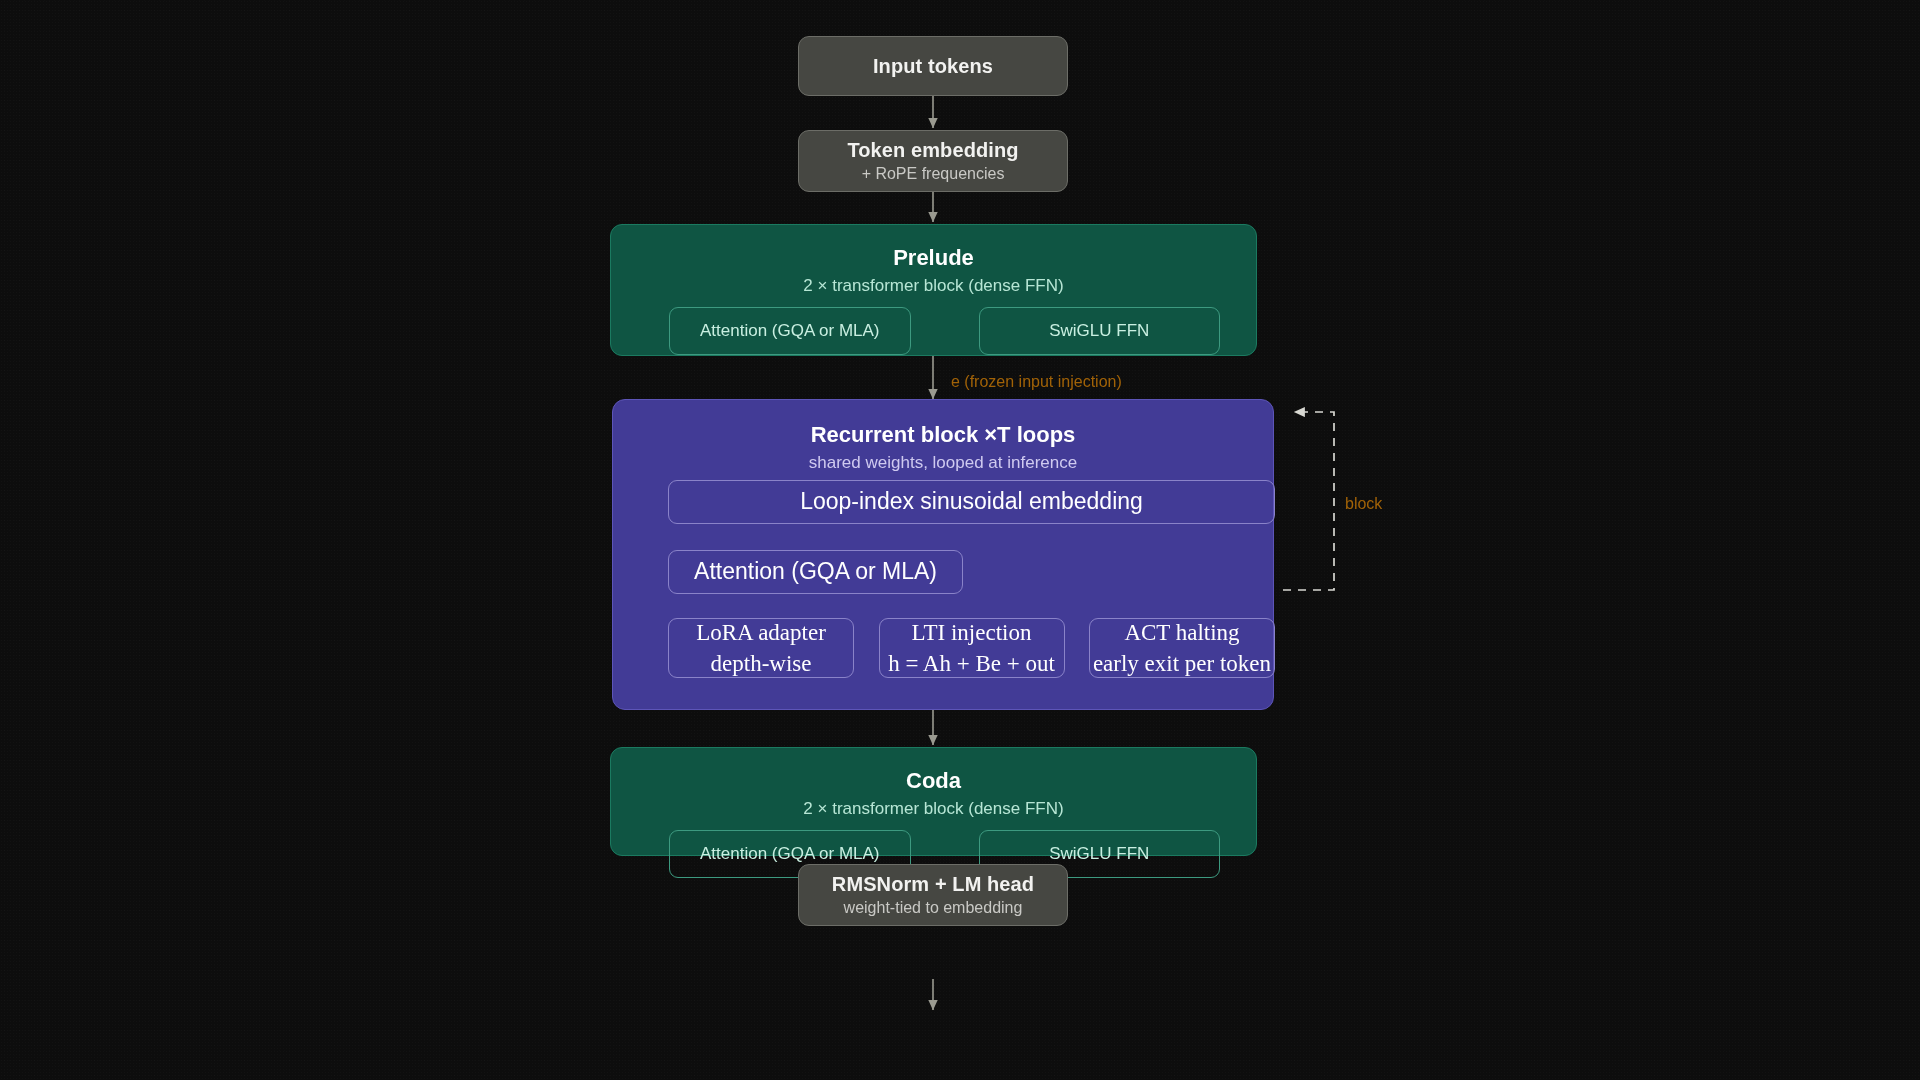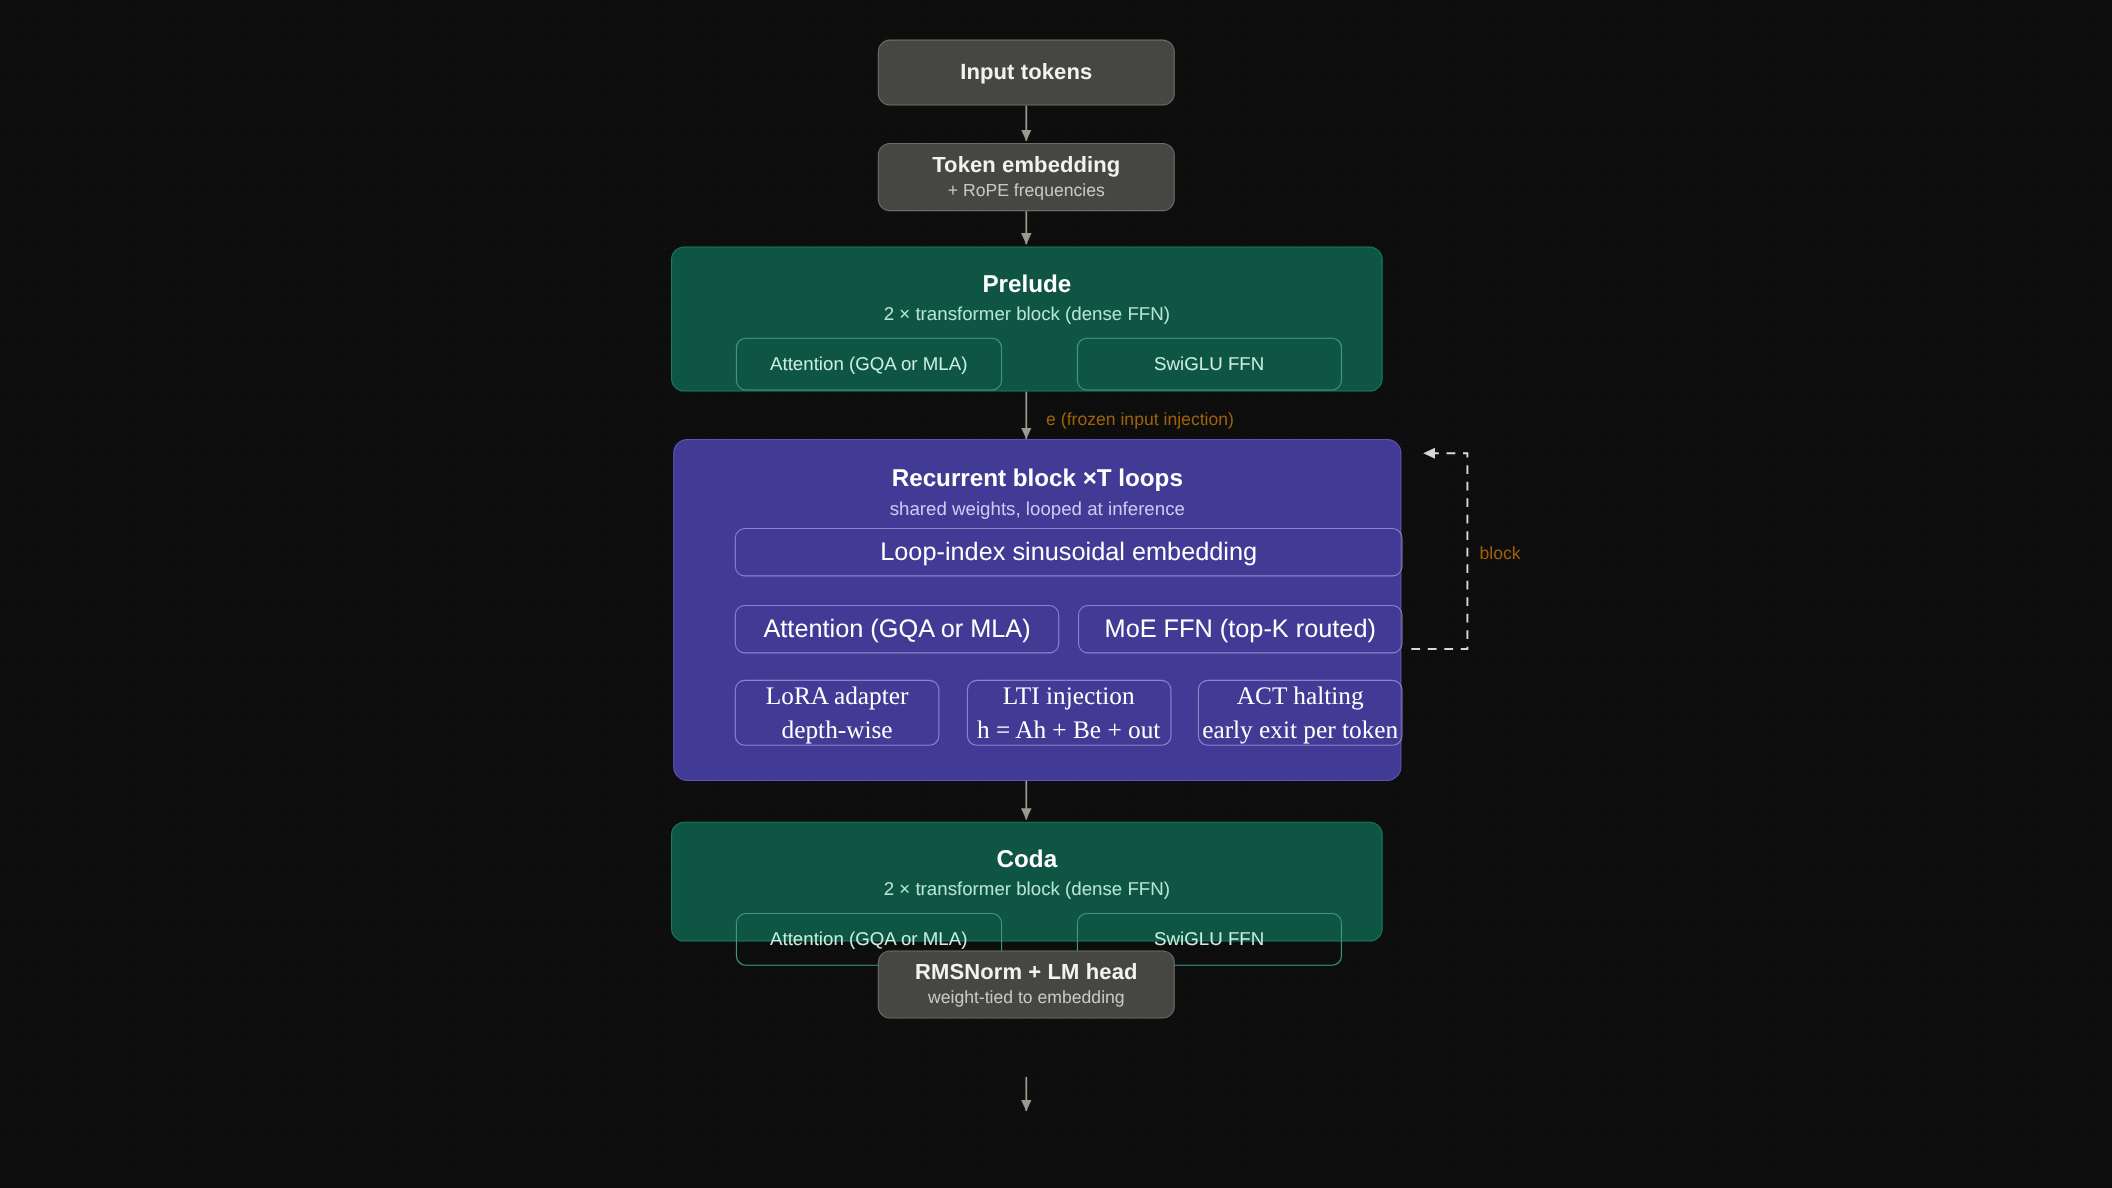--- a/index.html
+++ b/index.html
@@ -219,23 +219,20 @@
     <div class="subrow" style="left:35px; top:80px; width:627px;">
       <div class="chip chip-purple" style="width:627px; height:44px;">
         <span class="l1">Loop-index sinusoidal embedding</span>
       </div>
     </div>
 
     <div class="subrow" style="left:35px; top:150px; width:627px; justify-content:space-between;">
       <div class="chip chip-purple" style="width:295px; height:44px;">
         <span class="l1">Attention (GQA or MLA)</span>
       </div>
-      <div class="chip chip-purple" style="width:295px; height:44px;">
-        <span class="l1">MoE FFN (top-K routed)</span>
-      </div>
     </div>
 
     <div class="subrow" style="left:35px; top:218px; width:627px; justify-content:space-between;font-family:Liberation Serif, serif;">
       <div class="chip chip-purple" style="width:186px; height:60px;">
         <span class="l1">LoRA adapter</span>
         <span class="l2">depth-wise</span>
       </div>
       <div class="chip chip-purple" style="width:186px; height:60px;">
         <span class="l1">LTI injection</span>
         <span class="l2">h = Ah + Be + out</span>

